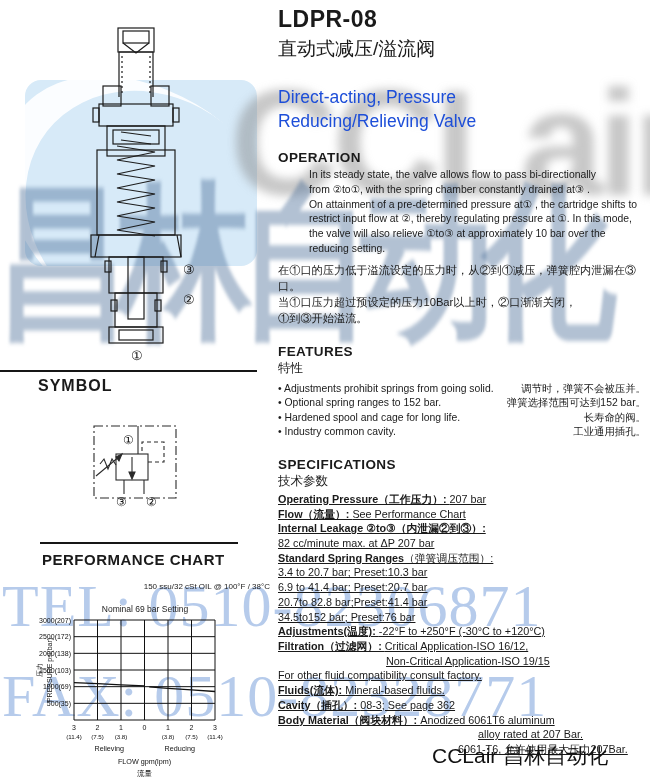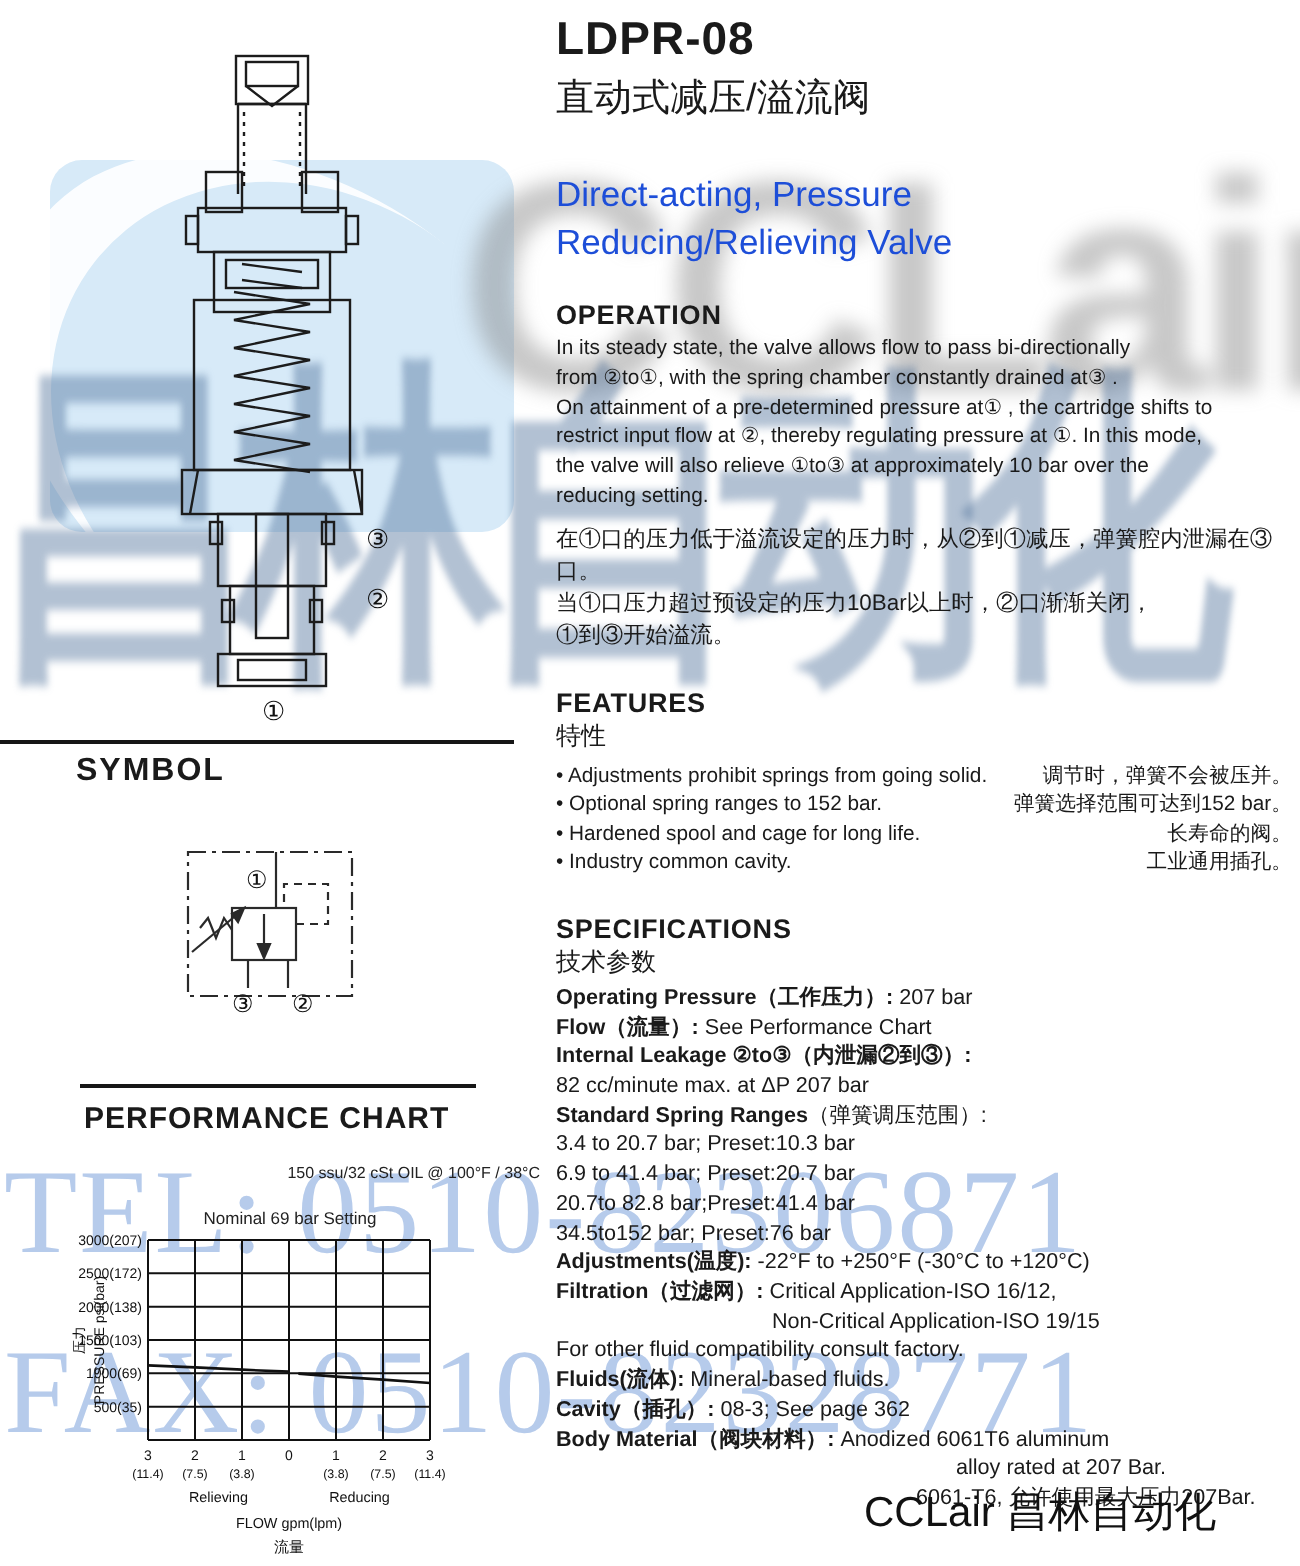--- a/index.html
+++ b/index.html
@@ -27,27 +27,27 @@
   .chart-subtitle{left:20px;top:582px;width:250px;text-align:right;font-size:8px;color:#222;}
   .chart-annotation{left:20px;top:604px;width:250px;text-align:center;font-size:8.5px;color:#222;}
   #chart-svg{left:12px;top:614px;}
   
   .right-col{position:absolute;z-index:2;left:278px;top:6px;width:368px;}
   .model-title{font-size:23px;font-weight:bold;letter-spacing:.5px;}
   .subtitle-cn{font-size:19px;margin-top:3px;}
   .subtitle-en{font-size:17.5px;color:#1d4ed8;margin-top:23px;line-height:24px;}
   .sec-heading{font-size:13.5px;font-weight:bold;letter-spacing:.4px;margin-top:17px;}
   .op-en div{font-size:10.4px;line-height:14.8px;white-space:nowrap;}
-  .op-en{margin-top:3px;}
+  .op-en{margin-top:3px;margin-left:31px;}
   .op-cn{margin-top:5px;}
   .op-cn div{font-size:11.2px;line-height:16.2px;white-space:nowrap;}
   .heading-cn{font-size:12.5px;margin-top:1px;}
   .feature-list{margin-top:5px;}
   .feature-row{display:flex;justify-content:space-between;font-size:10.4px;line-height:14.6px;white-space:nowrap;}
-  .spec-list{margin-top:2px;}
+  .spec-list{margin-top:2px;text-decoration:underline;}
   .spec-line{font-size:10.8px;line-height:14.7px;white-space:nowrap;}
   .spec-line .b{font-weight:bold;}
   .spec-indent{padding-left:108px;}
   .spec-indent2{padding-left:200px;}
   .spec-indent3{padding-left:180px;}
   .footer-brand{position:absolute;z-index:2;left:432px;top:742px;font-size:21px;color:#111;}
   svg{overflow:visible;}
   text{font-family:"Liberation Sans",sans-serif;}
 </style>
 </head>

